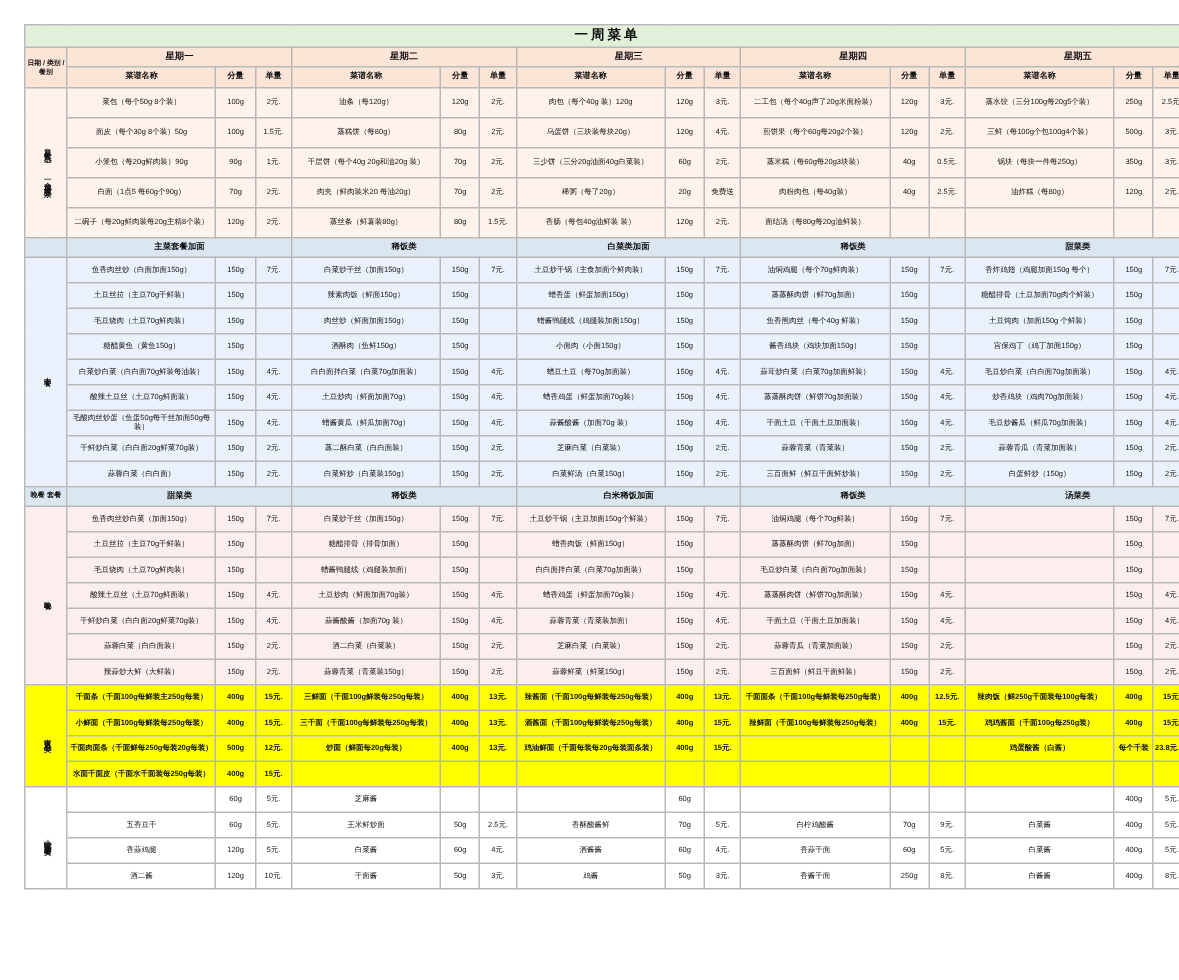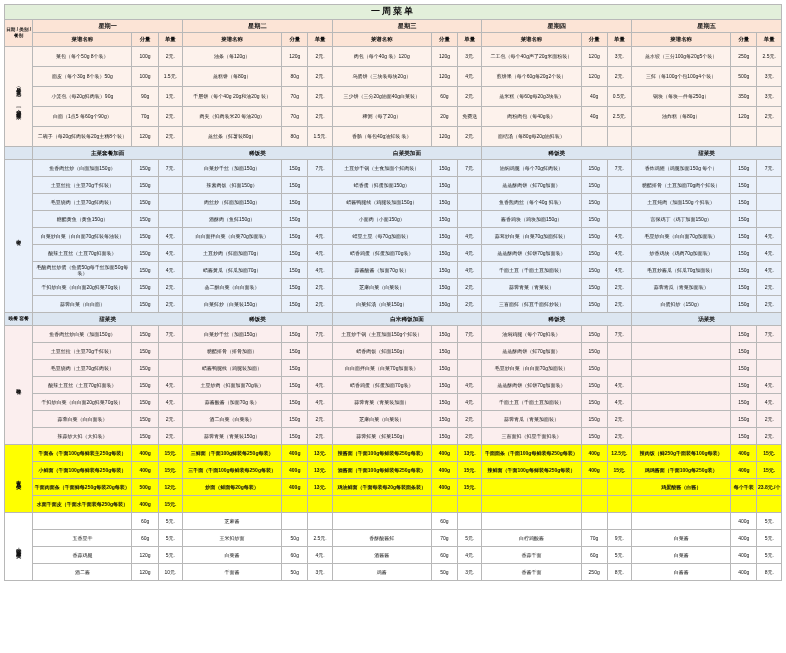--- a/index.html
+++ b/index.html
@@ -1,17 +1,17 @@
 <!DOCTYPE html>
 <html><head>
 <meta charset="utf-8">
 <style>
   html,body{margin:0;padding:0;background:#ffffff;}
   body{font-family:"Liberation Sans","DejaVu Sans",sans-serif;}
-  #sheet{width:786px;height:653px;position:relative;overflow:hidden;background:#fff;box-sizing:border-box;padding:4px;}
+  #sheet{width:786px;height:653px;position:relative;overflow:hidden;background:#fff;box-sizing:border-box;padding:16px;}
   table.menu{border-collapse:collapse;table-layout:fixed;width:778px;font-size:5.2px;color:#111;}
   table.menu td,table.menu th{border:0.5px solid #b8b8b8;padding:0;text-align:center;vertical-align:middle;line-height:1.25;word-break:break-all;}
   .title-row td{background:#e2efda;font-size:9px;font-weight:bold;letter-spacing:2px;border:0.6px solid #9a9a9a;height:14px;}
   .day-row td{background:#fce4d6;font-weight:bold;font-size:6.2px;height:12px;border:0.5px solid #9a9a9a;}
   .hdr-row td{background:#fce4d6;font-size:5.4px;font-weight:bold;height:13px;}
   .sect-bf td{background:#fdf2ec;}
   .sect-lunch td{background:#eaf1fb;}
   .sect-dinner td{background:#fbeeee;}
   .sect-snack td{background:#ffff00;font-weight:bold;}
   .sect-extra td{background:#ffffff;}

